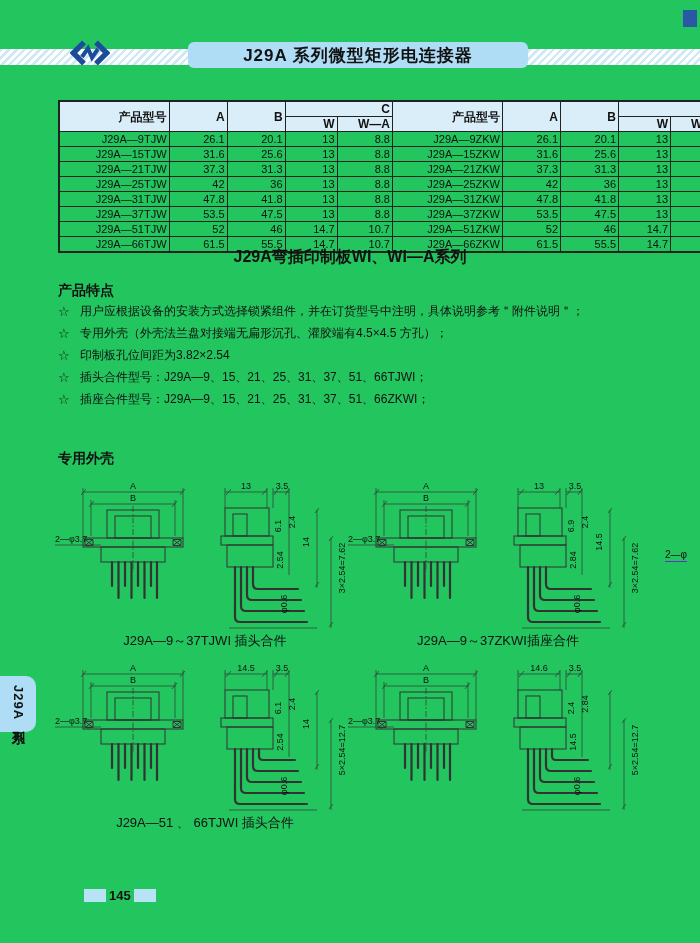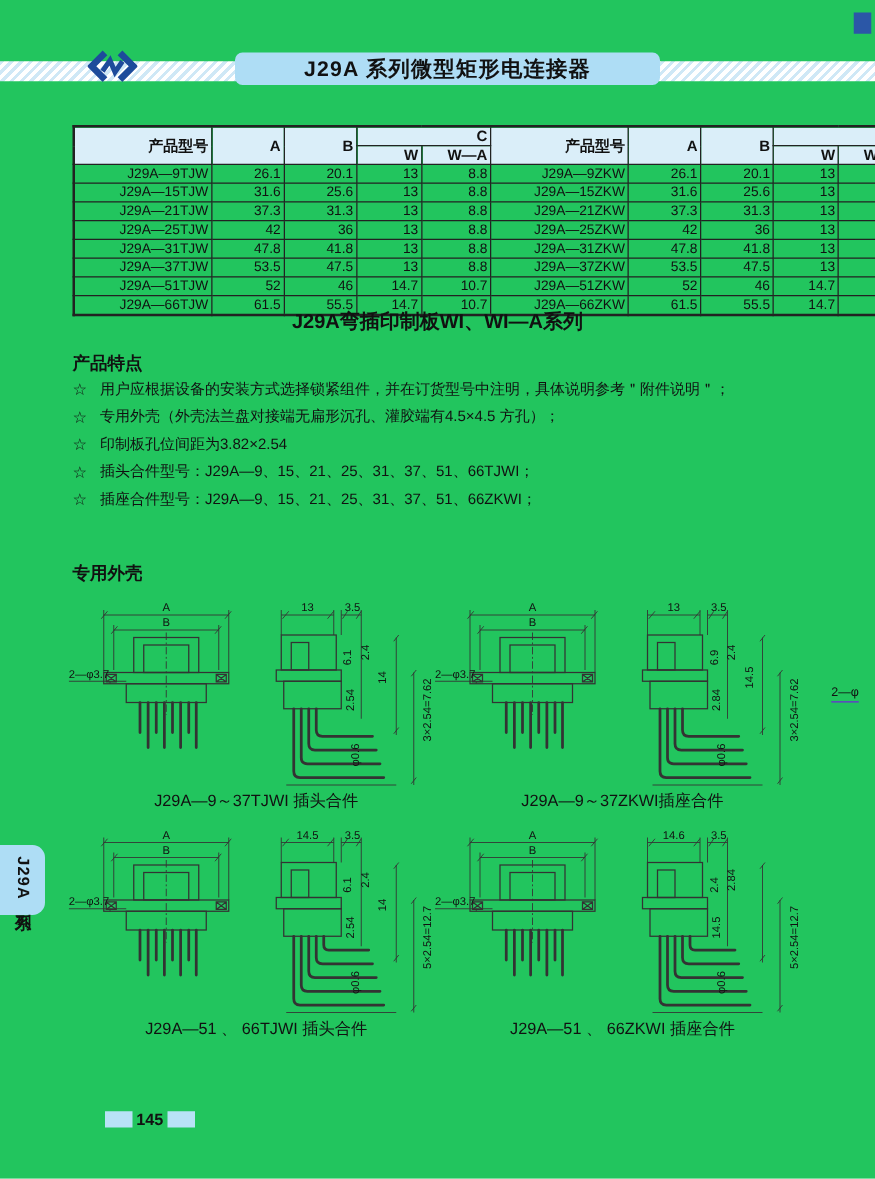--- a/index.html
+++ b/index.html
@@ -407,21 +407,20 @@
     <path class="thin" d="M174,148 H262"></path>
 
     <path class="thin" d="M262,30 V108 M260,33 l4,-5 M260,107 l4,-5 M276,58 V148 M274,61 l4,-5 M274,147 l4,-5"></path>
     <text transform="rotate(-90 226 46)" x="226" y="46">2.4</text>
     <text transform="rotate(-90 240 42)" x="240" y="42">2.84</text>
     <text transform="rotate(-90 228 80)" x="228" y="80">14.5</text>
     <text transform="rotate(-90 254 62)" x="254" y="62"></text>
     <text transform="rotate(-90 290 88)" x="290" y="88">5×2.54=12.7</text>
     <text transform="rotate(-90 232 124)" x="232" y="124">φ0.6</text>
   </svg>
-  <div class="caption">J29A—51 、 66ZKWI 插座合件</div>
 </div>
 
   <div class="edge-fragment">2—φ</div>
 
   <div class="sidebar-tab">
     <span>J29A系列</span>
   </div>
   <div class="footer">
     <div class="pagebox"></div>
     <div class="pagenum">145</div>

